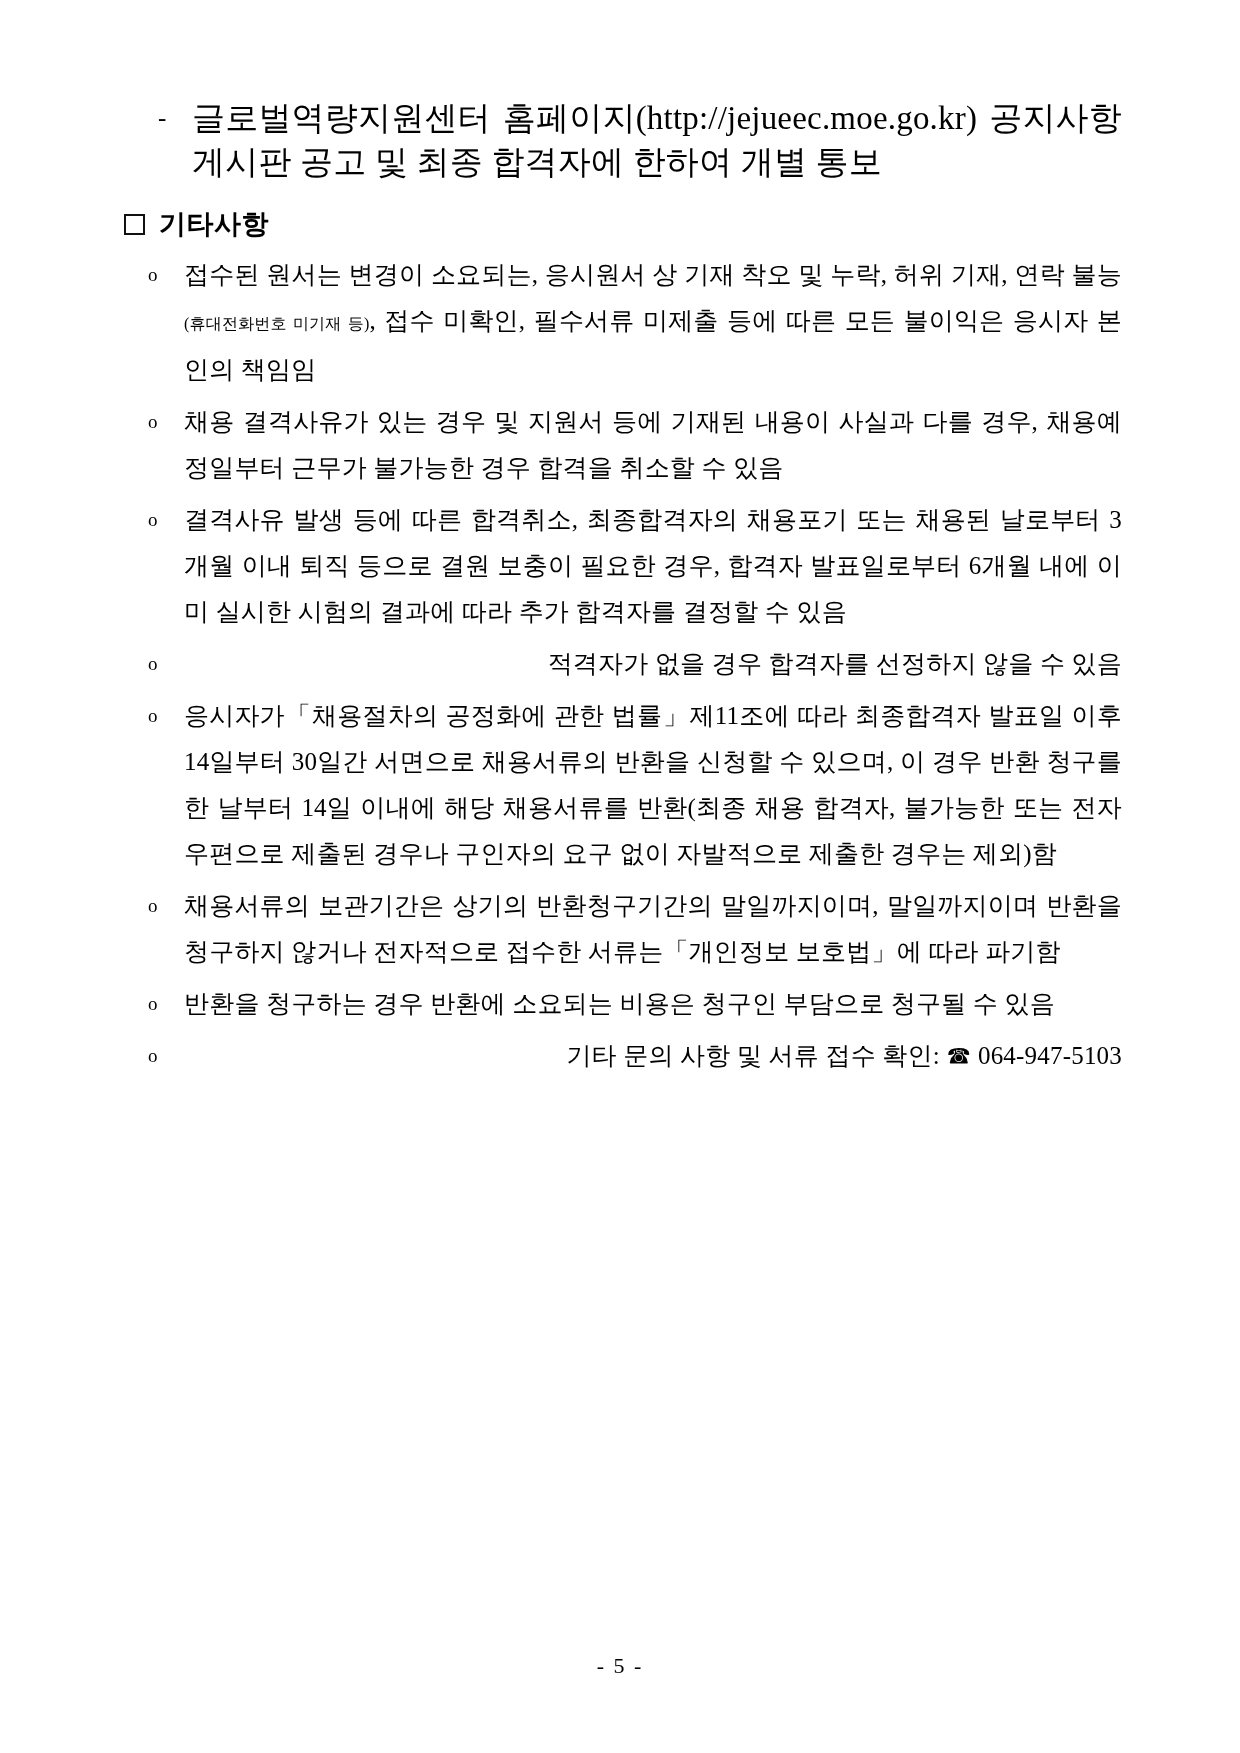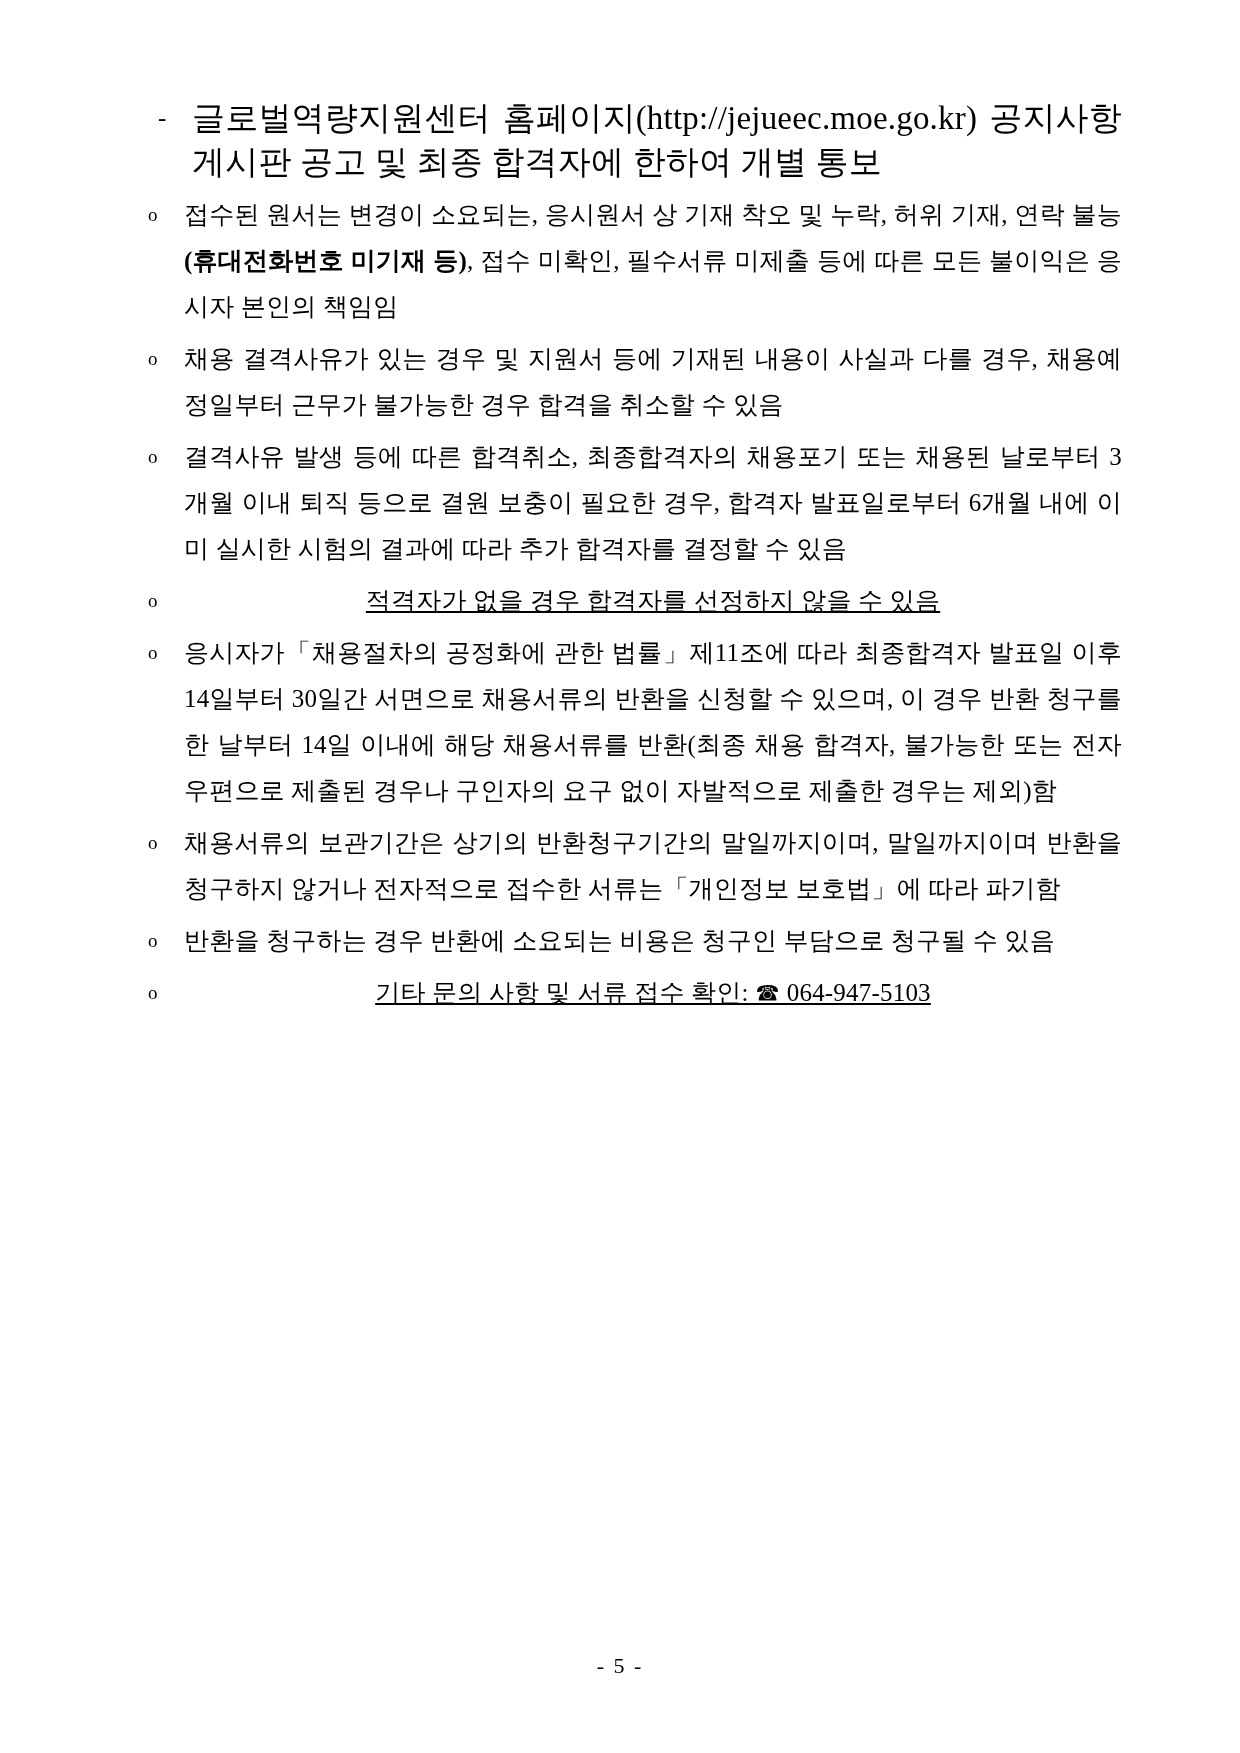--- a/index.html
+++ b/index.html
@@ -85,25 +85,24 @@
     font-family: "Liberation Serif", serif;
   }
   .o-body {
     flex: 1 1 auto;
     font-size: 25px;
     line-height: 46px;
     text-align: justify;
     text-justify: inter-character;
     letter-spacing: 0.2px;
   }
-  .o-body.last-left { text-align: center; text-decoration: underline; }
+  .o-body.last-left { text-align: right; }
 
   .small {
-    font-size: 25px;
-    font-weight: bold;
+    font-size: 16px;
   }
 
   
   .page-number {
     position: absolute;
     left: 0;
     right: 0;
     bottom: 74px;
     text-align: center;
     font-size: 22px;
@@ -113,20 +112,24 @@
 </head>
 <body>
 
 <div class="page">
 
   <div class="dash-block">
     <span class="dash-marker">-</span>
     <span class="dash-body">글로벌역량지원센터  홈페이지(http://jejueec.moe.go.kr)  공지사항 게시판 공고 및 최종 합격자에 한하여 개별 통보</span>
   </div>
 
+  <div class="section-heading">
+    <span class="sq-icon"></span>
+    <span class="section-title">기타사항</span>
+  </div>
 
   <ul class="olist" id="notes-list">
       <li class="oitem">
         <span class="o-marker">o</span>
         <span class="o-body"><span>접수된 원서는 변경이 소요되는, 응시원서 상 기재 착오 및 누락, 허위 기재, 연락 불능</span><span class="small">(휴대전화번호 미기재 등)</span><span>, 접수 미확인, 필수서류 미제출 등에 따른 모든 불이익은 응시자 본인의 책임임</span></span>
       </li>
       <li class="oitem">
         <span class="o-marker">o</span>
         <span class="o-body"><span>채용 결격사유가 있는 경우 및 지원서 등에 기재된 내용이 사실과 다를 경우, 채용예정일부터 근무가 불가능한 경우 합격을 취소할 수 있음</span></span>
       </li>

